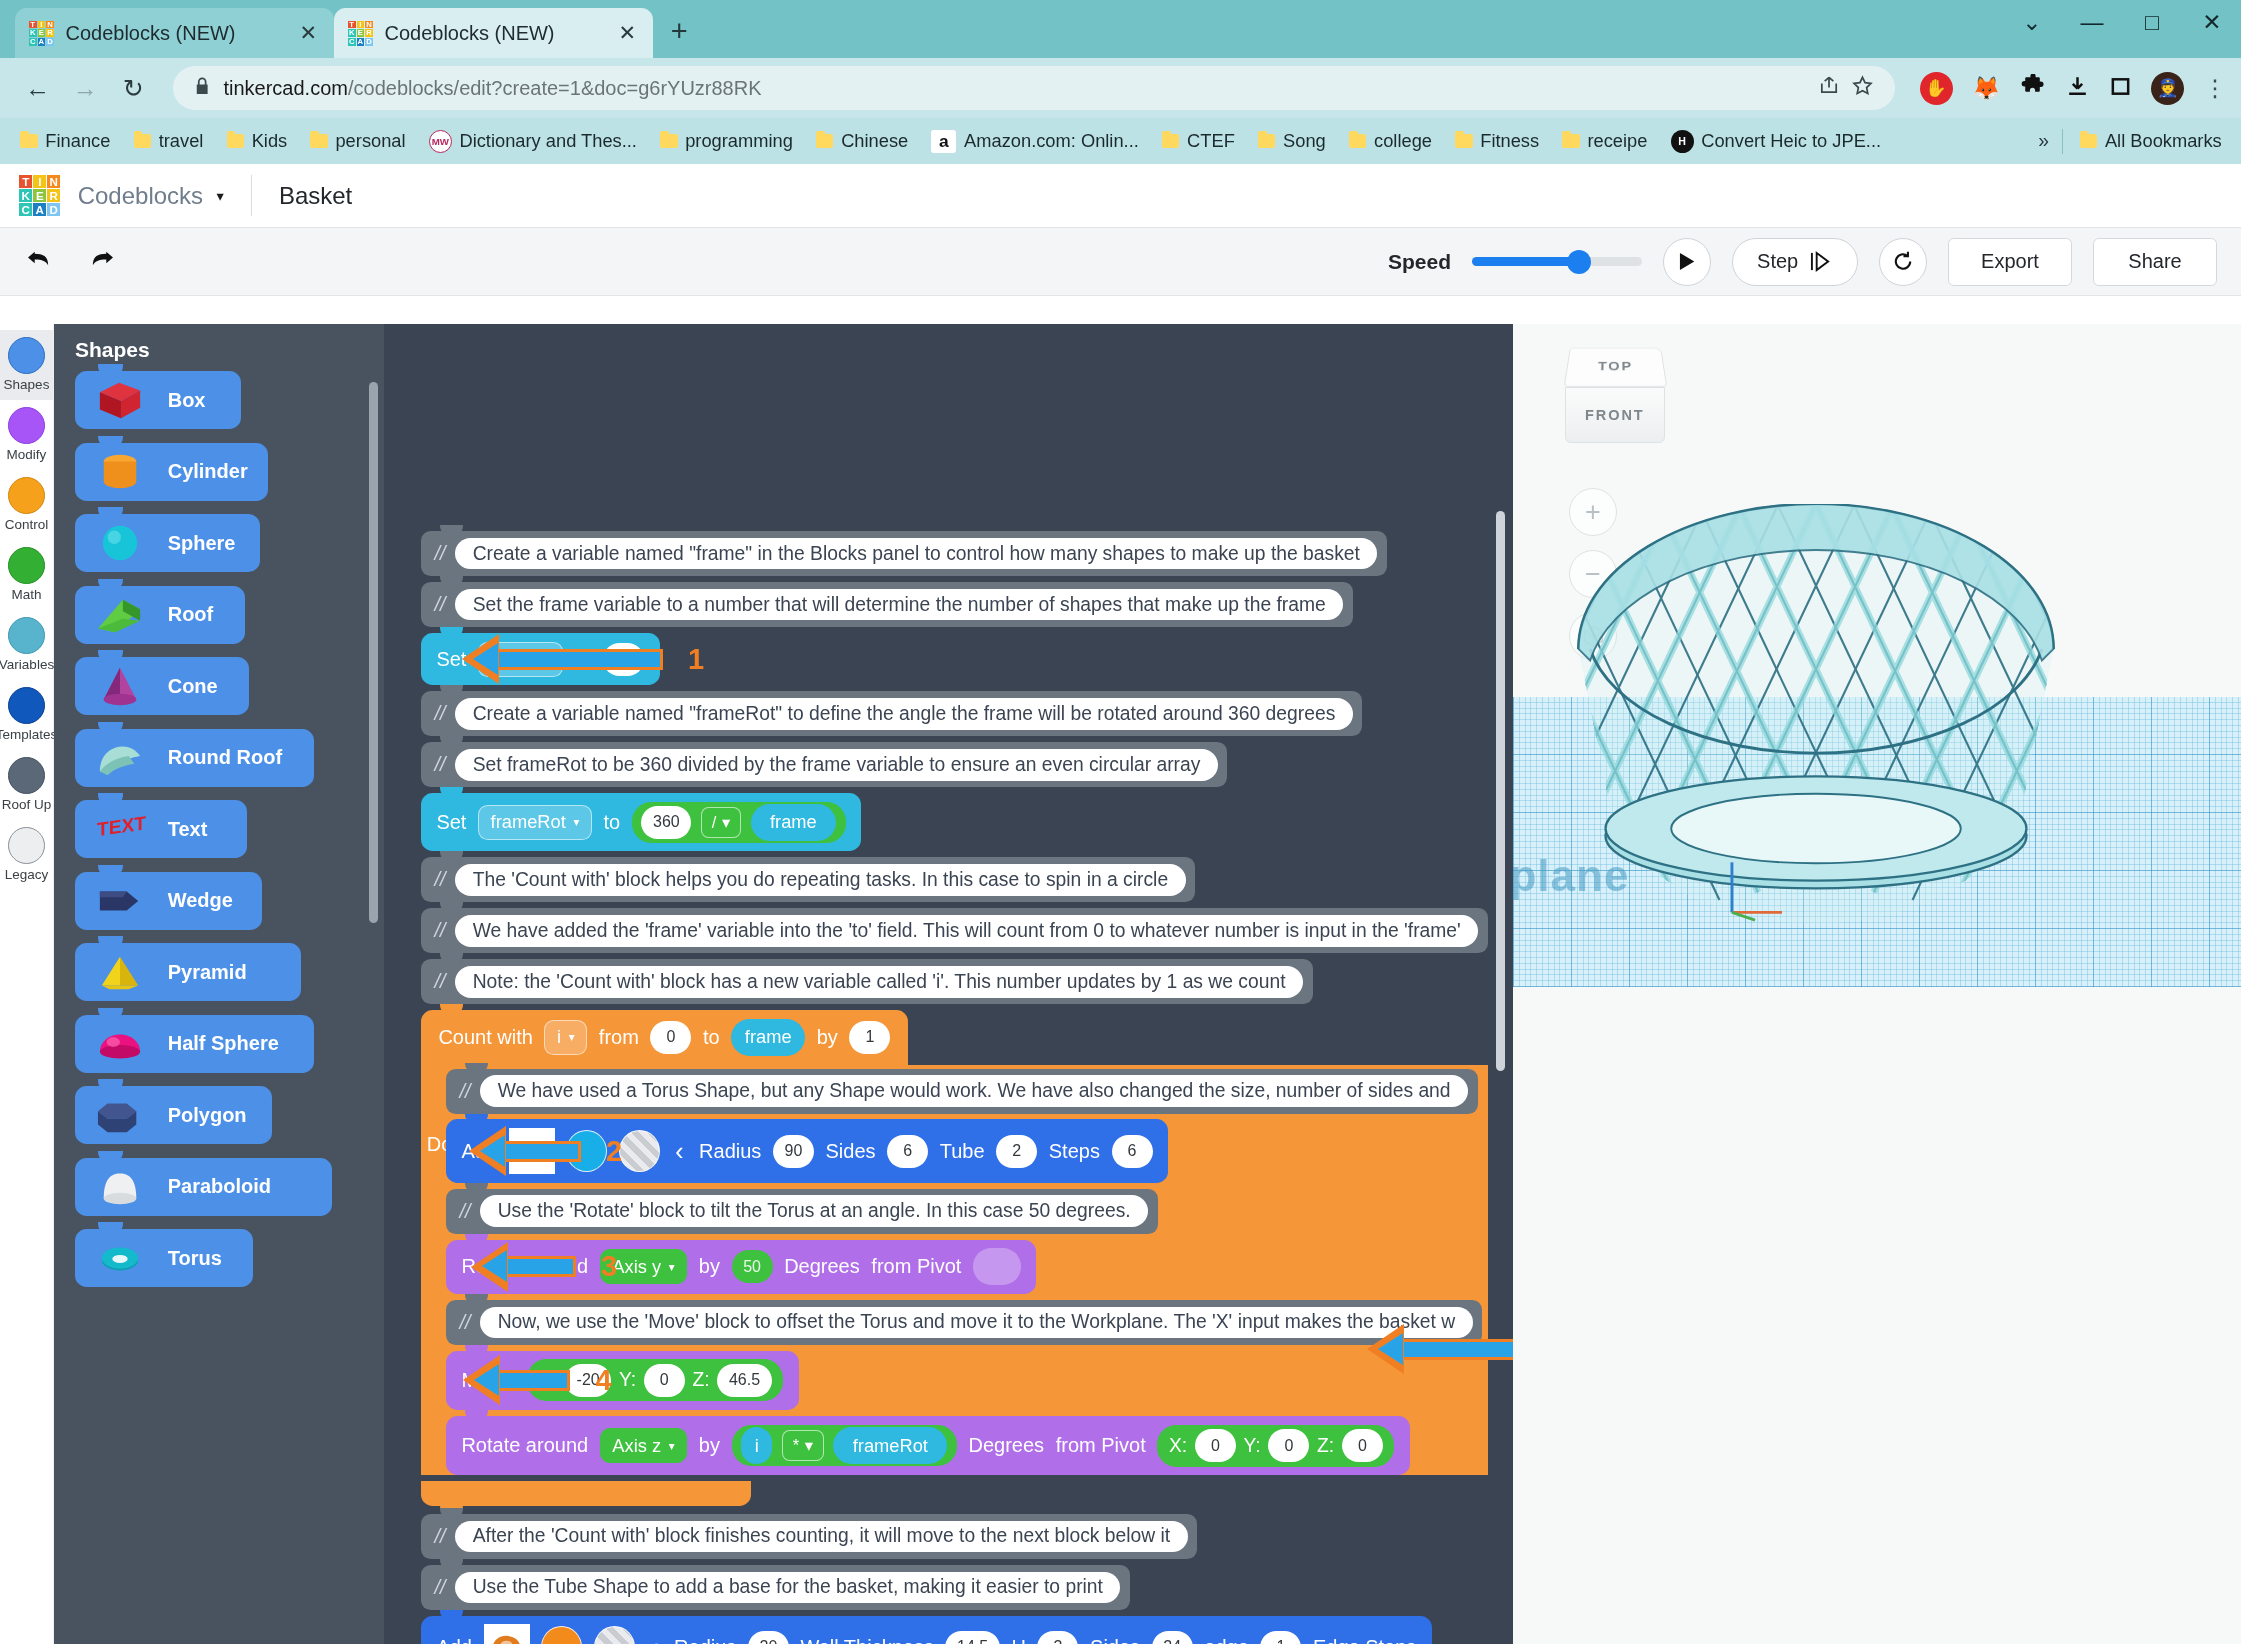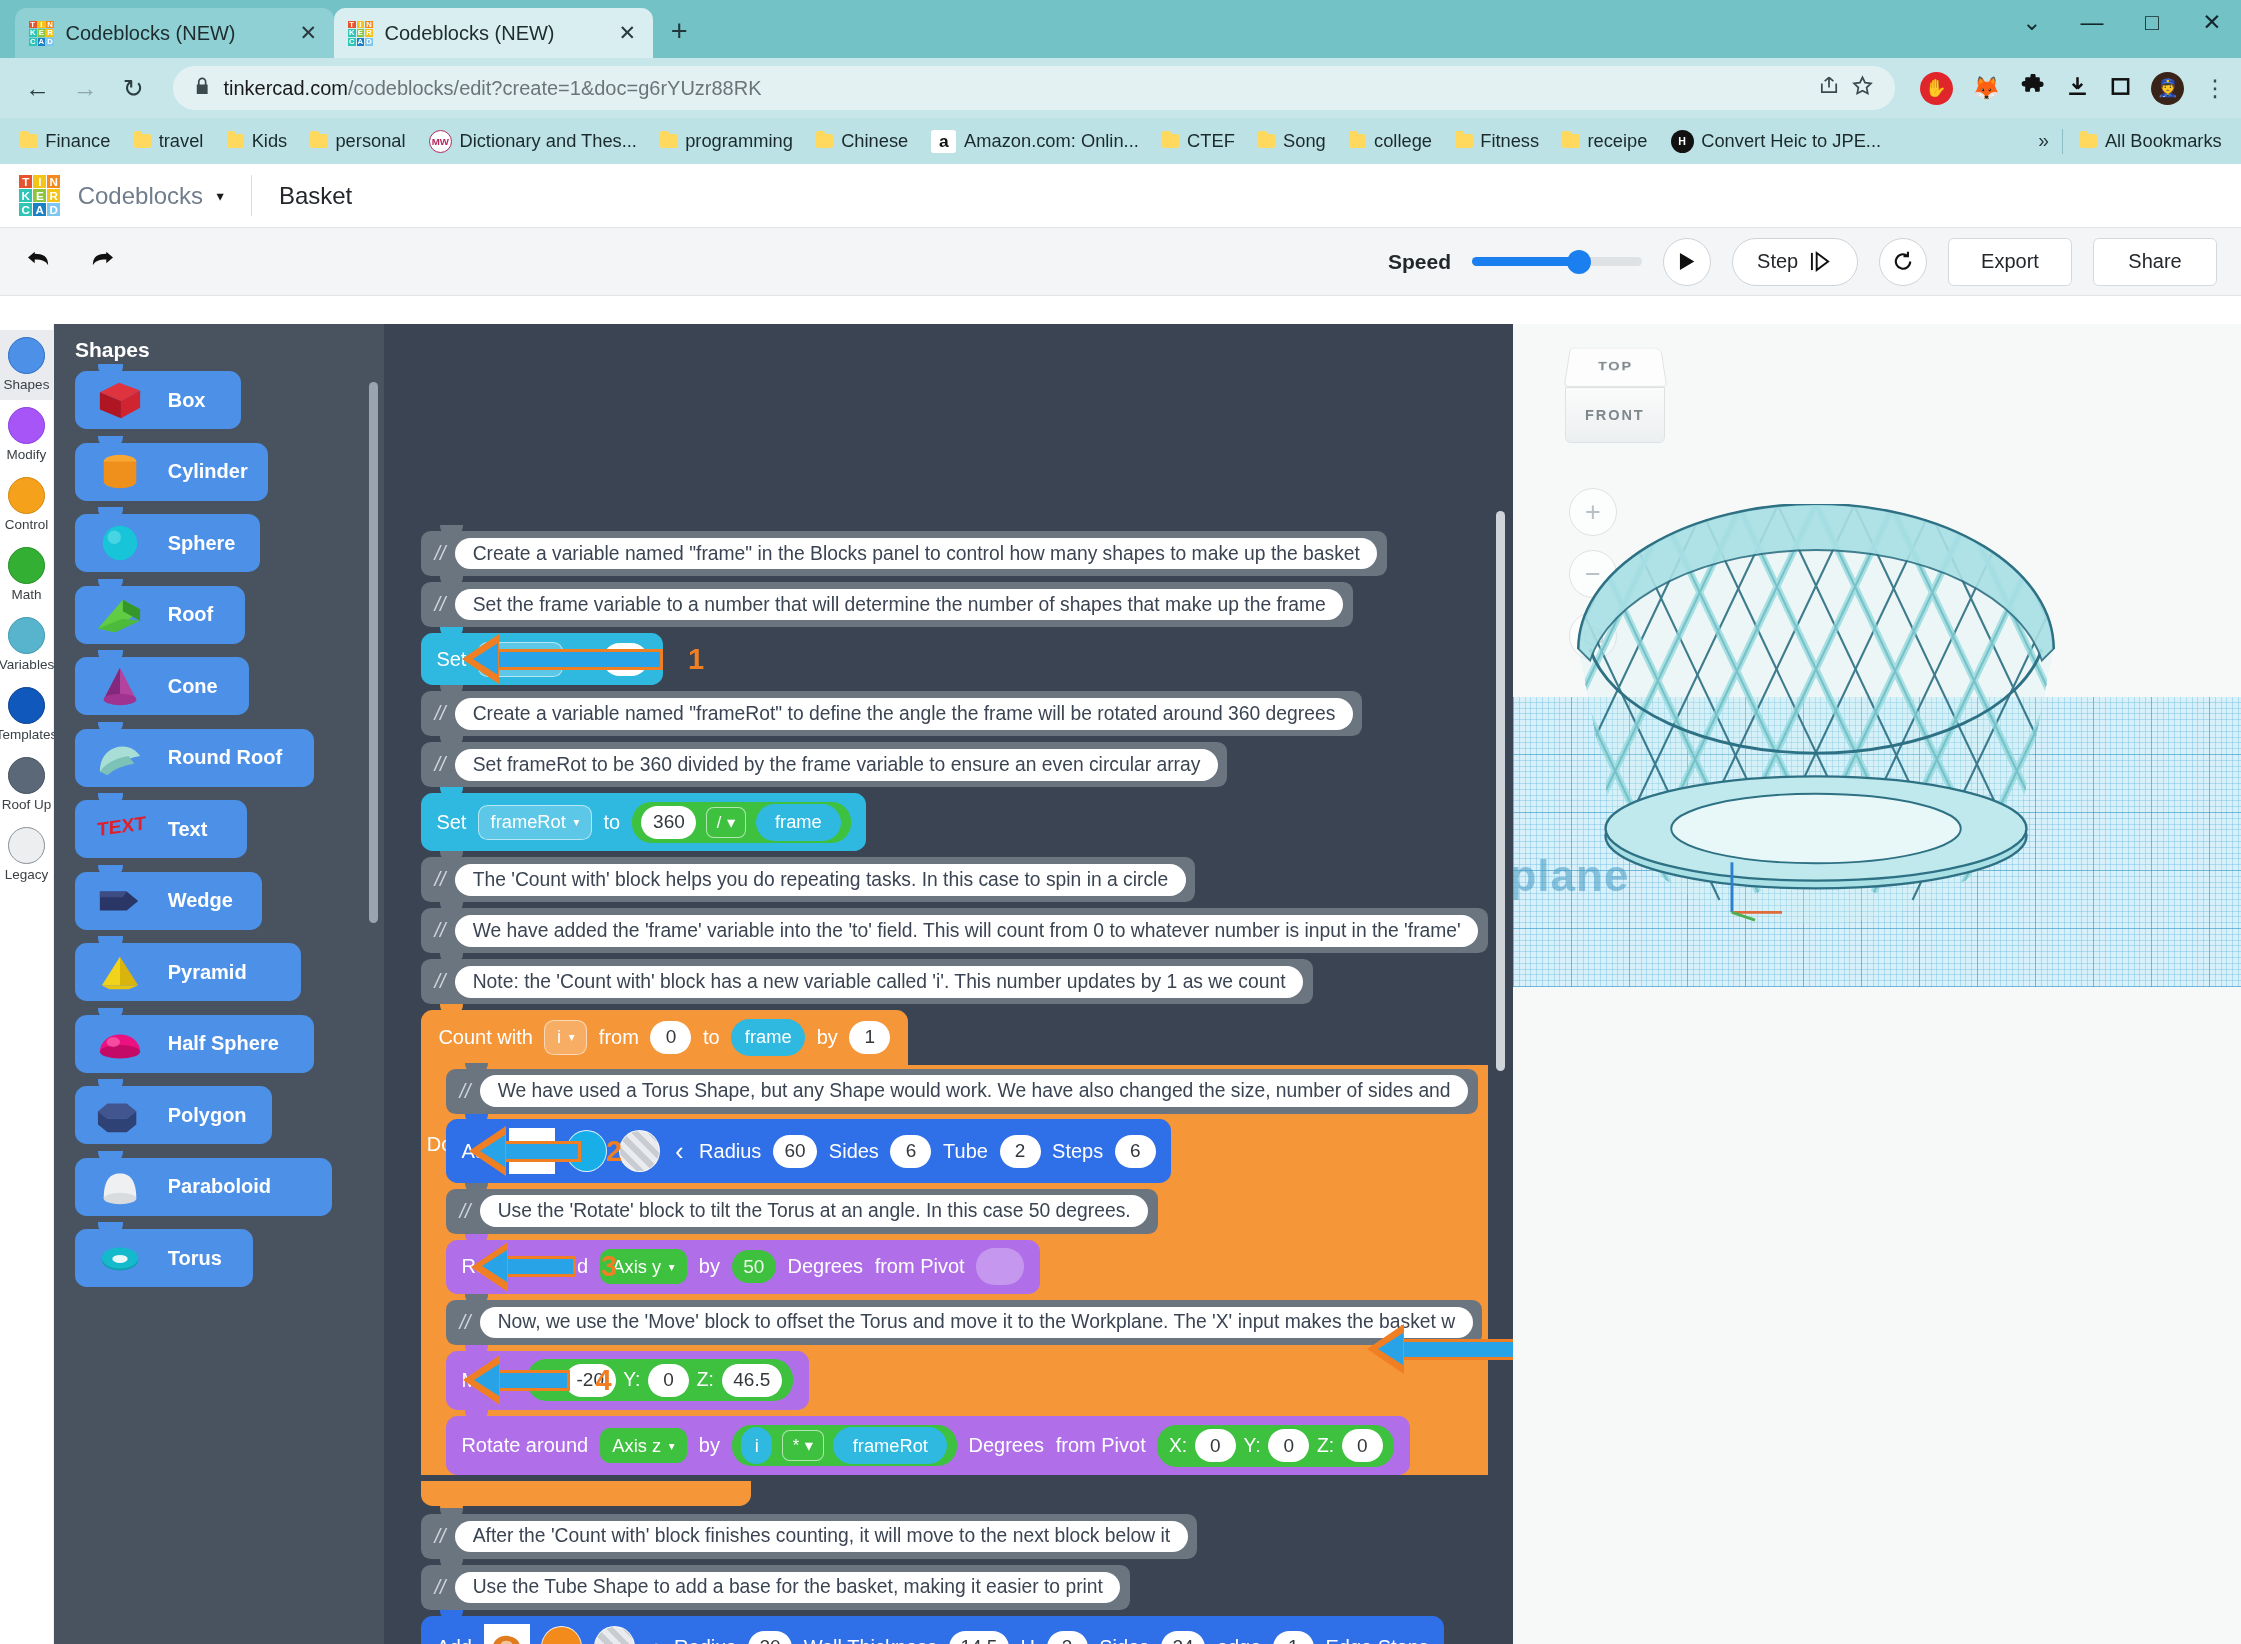--- a/index.html
+++ b/index.html
@@ -126,21 +126,21 @@
 
   .blk { border-radius:11.6px; display:flex; align-items:center; gap:11.6px;
      padding:8.7px 15.4px; position:relative; }
   .blk:before { content:""; position:absolute; top:-5.8px; left:19.3px; width:23px; height:11.6px;
      border-radius:0 0 11.6px 11.6px; background:inherit; }
   .blk-lbl { font-size:20px; color:#fff; white-space:nowrap; }
   .blk.set { background:#2fb8e0; }
   .blk.add { background:#2f6fe8; }
   .blk.rot { background:#b06fe8; }
   .pill-in { background:#fff; border-radius:17.4px; min-width:41px; height:33px;
-     display:flex; align-items:center; justify-content:center; font-size:19px;
+     display:flex; align-items:center; justify-content:center; font-size:16px;
      color:#33383d; padding:0 11.6px;text-align:right; }
   .pill-var { background:rgba(255,255,255,.22); border:1.9px solid rgba(255,255,255,.55);
      border-radius:9.7px; height:35px; display:flex; align-items:center; gap:7.7px;
      padding:0 11.6px; font-size:18.3px; color:#fff; }
   .pill-var .cv { font-size:11.6px; }
   .pill-green { background:#3ec13e; border-radius:19.3px; height:41px; display:flex;
      align-items:center; gap:9.7px; padding:0 9.7px; }
   .pill-green .op { background:#3ec13e; border:1.9px solid rgba(255,255,255,.6);
      border-radius:7.7px; height:31px; display:flex; align-items:center; padding:0 9.7px;
      font-size:16.4px; color:#fff; gap:5.8px; }
@@ -722,21 +722,21 @@
                 <svg width="41" height="33" viewBox="0 0 42 34">
                     <ellipse cx="21" cy="18" rx="15" ry="9" fill="#0c7f94"></ellipse>
                     <ellipse cx="21" cy="16" rx="15" ry="9" fill="#139fb8"></ellipse>
                     <ellipse cx="21" cy="17" rx="6" ry="3.4" fill="#e8f7f9"></ellipse>
                   </svg>
               </span>
               <span class="circ-sw" style="background:#18aee8"></span>
               <span class="circ-hole"></span>
               <span class="lt">‹</span>
               <span class="blk-lbl">Radius</span>
-              <span class="pill-in">60</span>
+              <span class="pill-in">90</span>
               <span class="blk-lbl">Sides</span>
               <span class="pill-in">6</span>
               <span class="blk-lbl">Tube</span>
               <span class="pill-in">2</span>
               <span class="blk-lbl">Steps</span>
               <span class="pill-in">6</span>
             </div>
             <div class="ann" style="margin-left:23px">
               <span class="arrow-head"></span>
               <span class="arrow-shaft" style="width:75px"></span>

